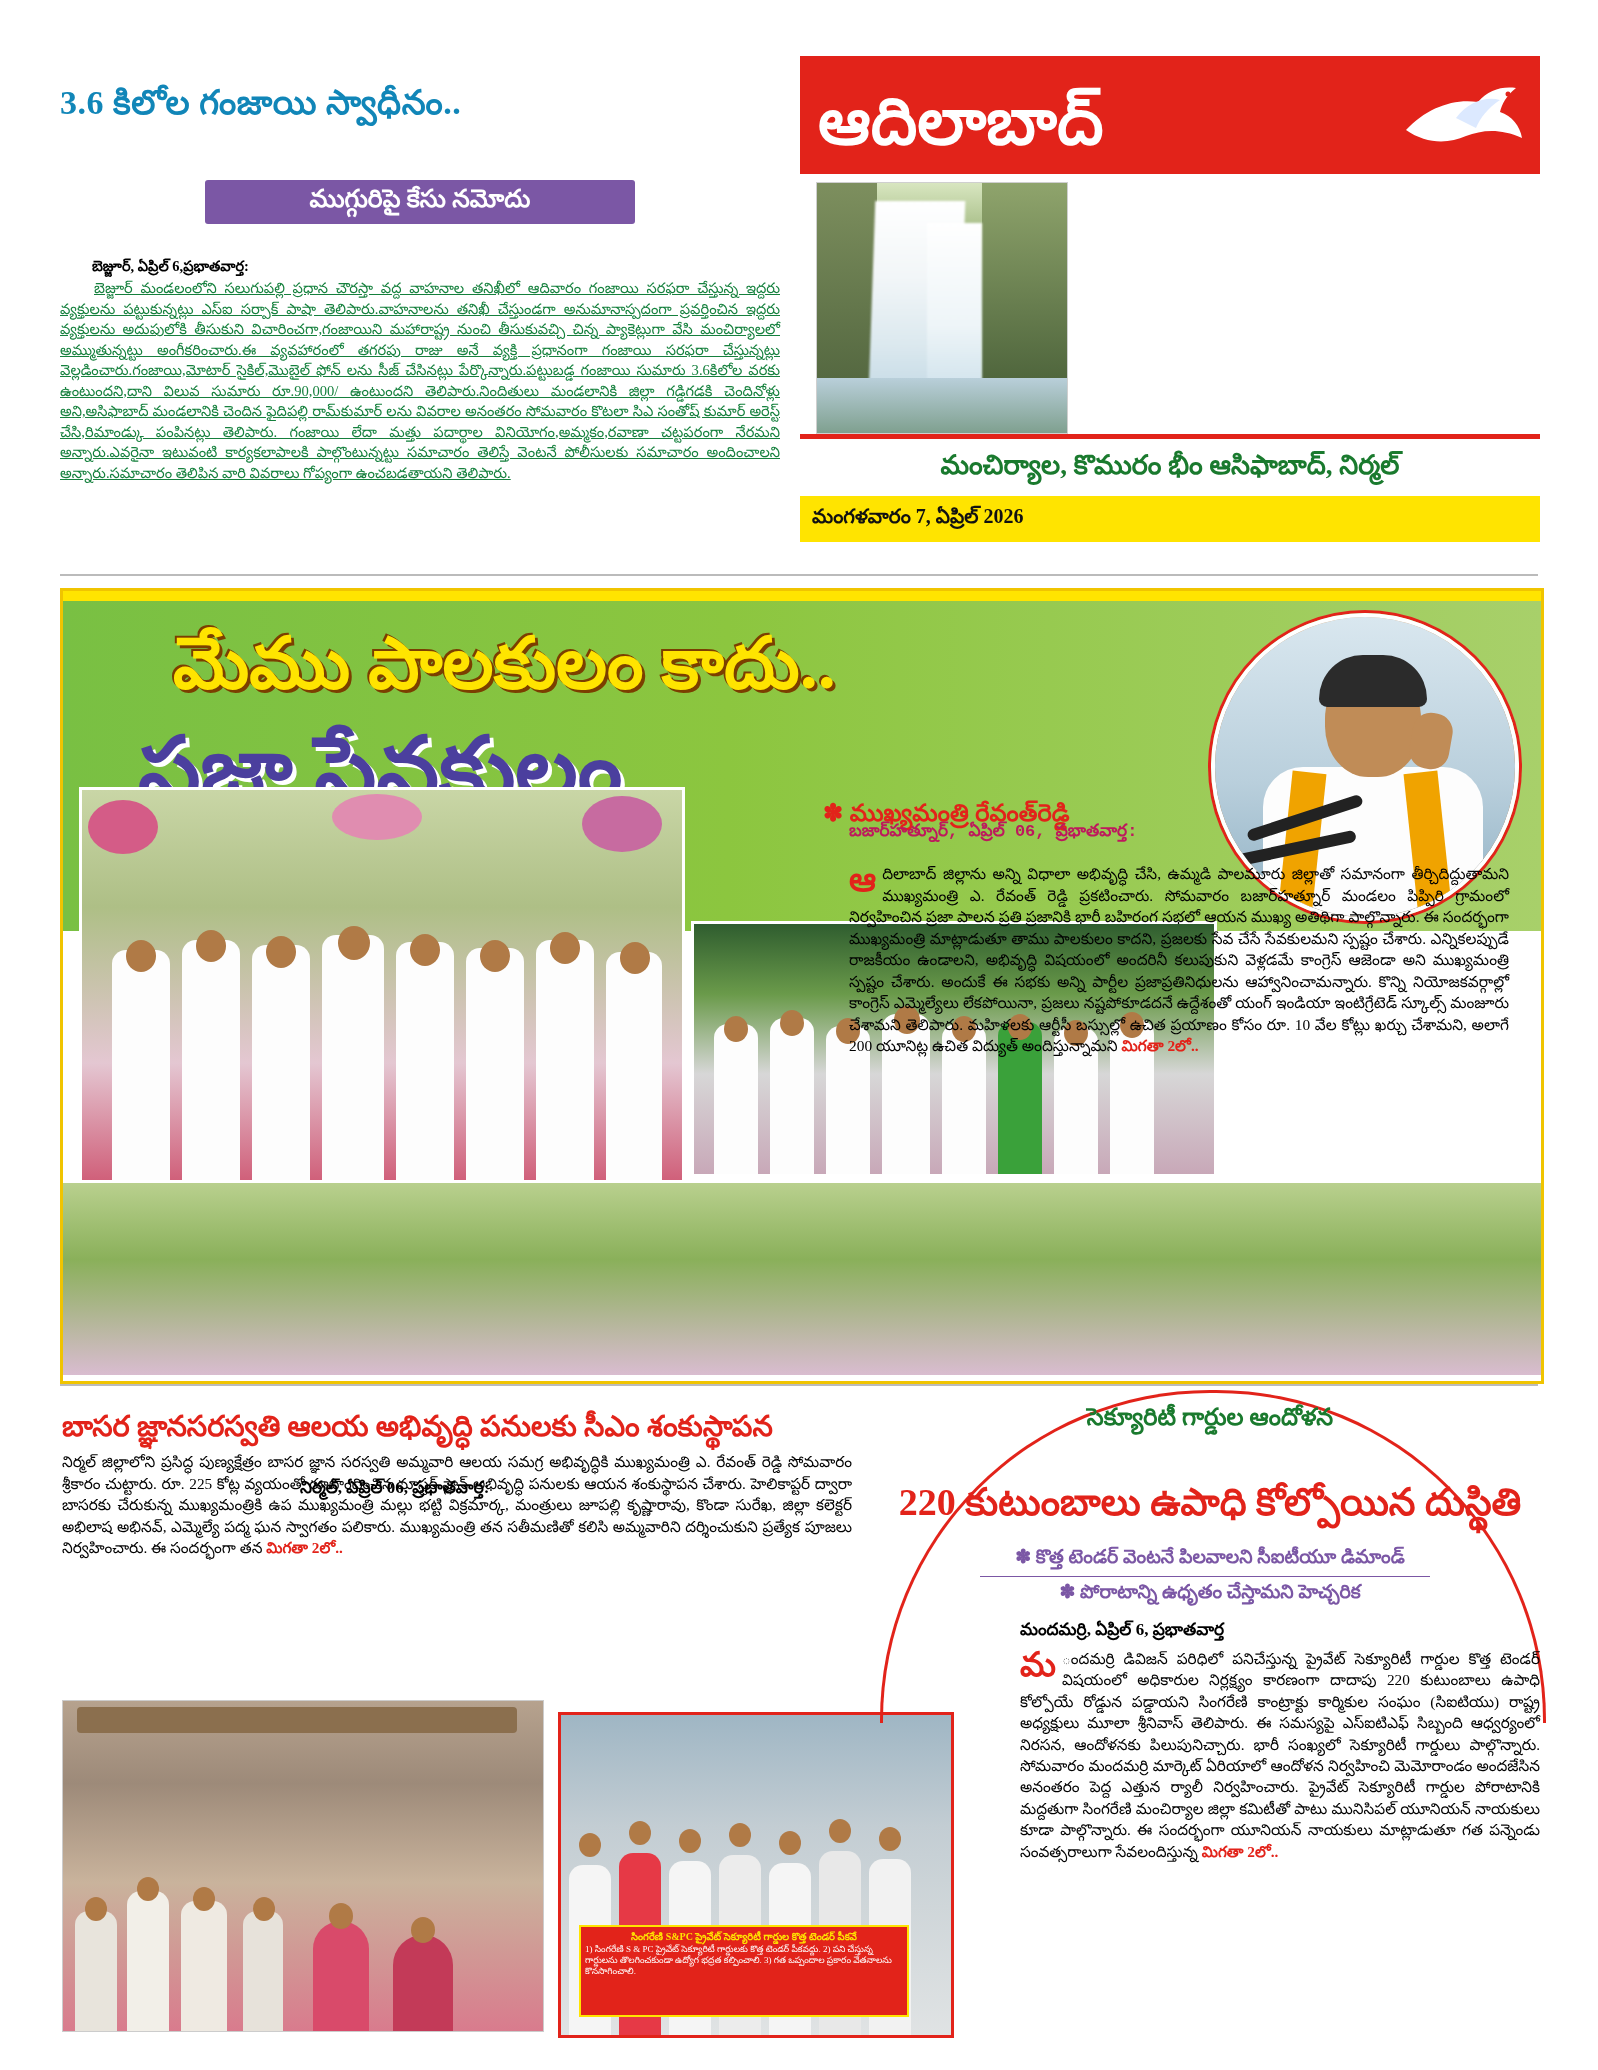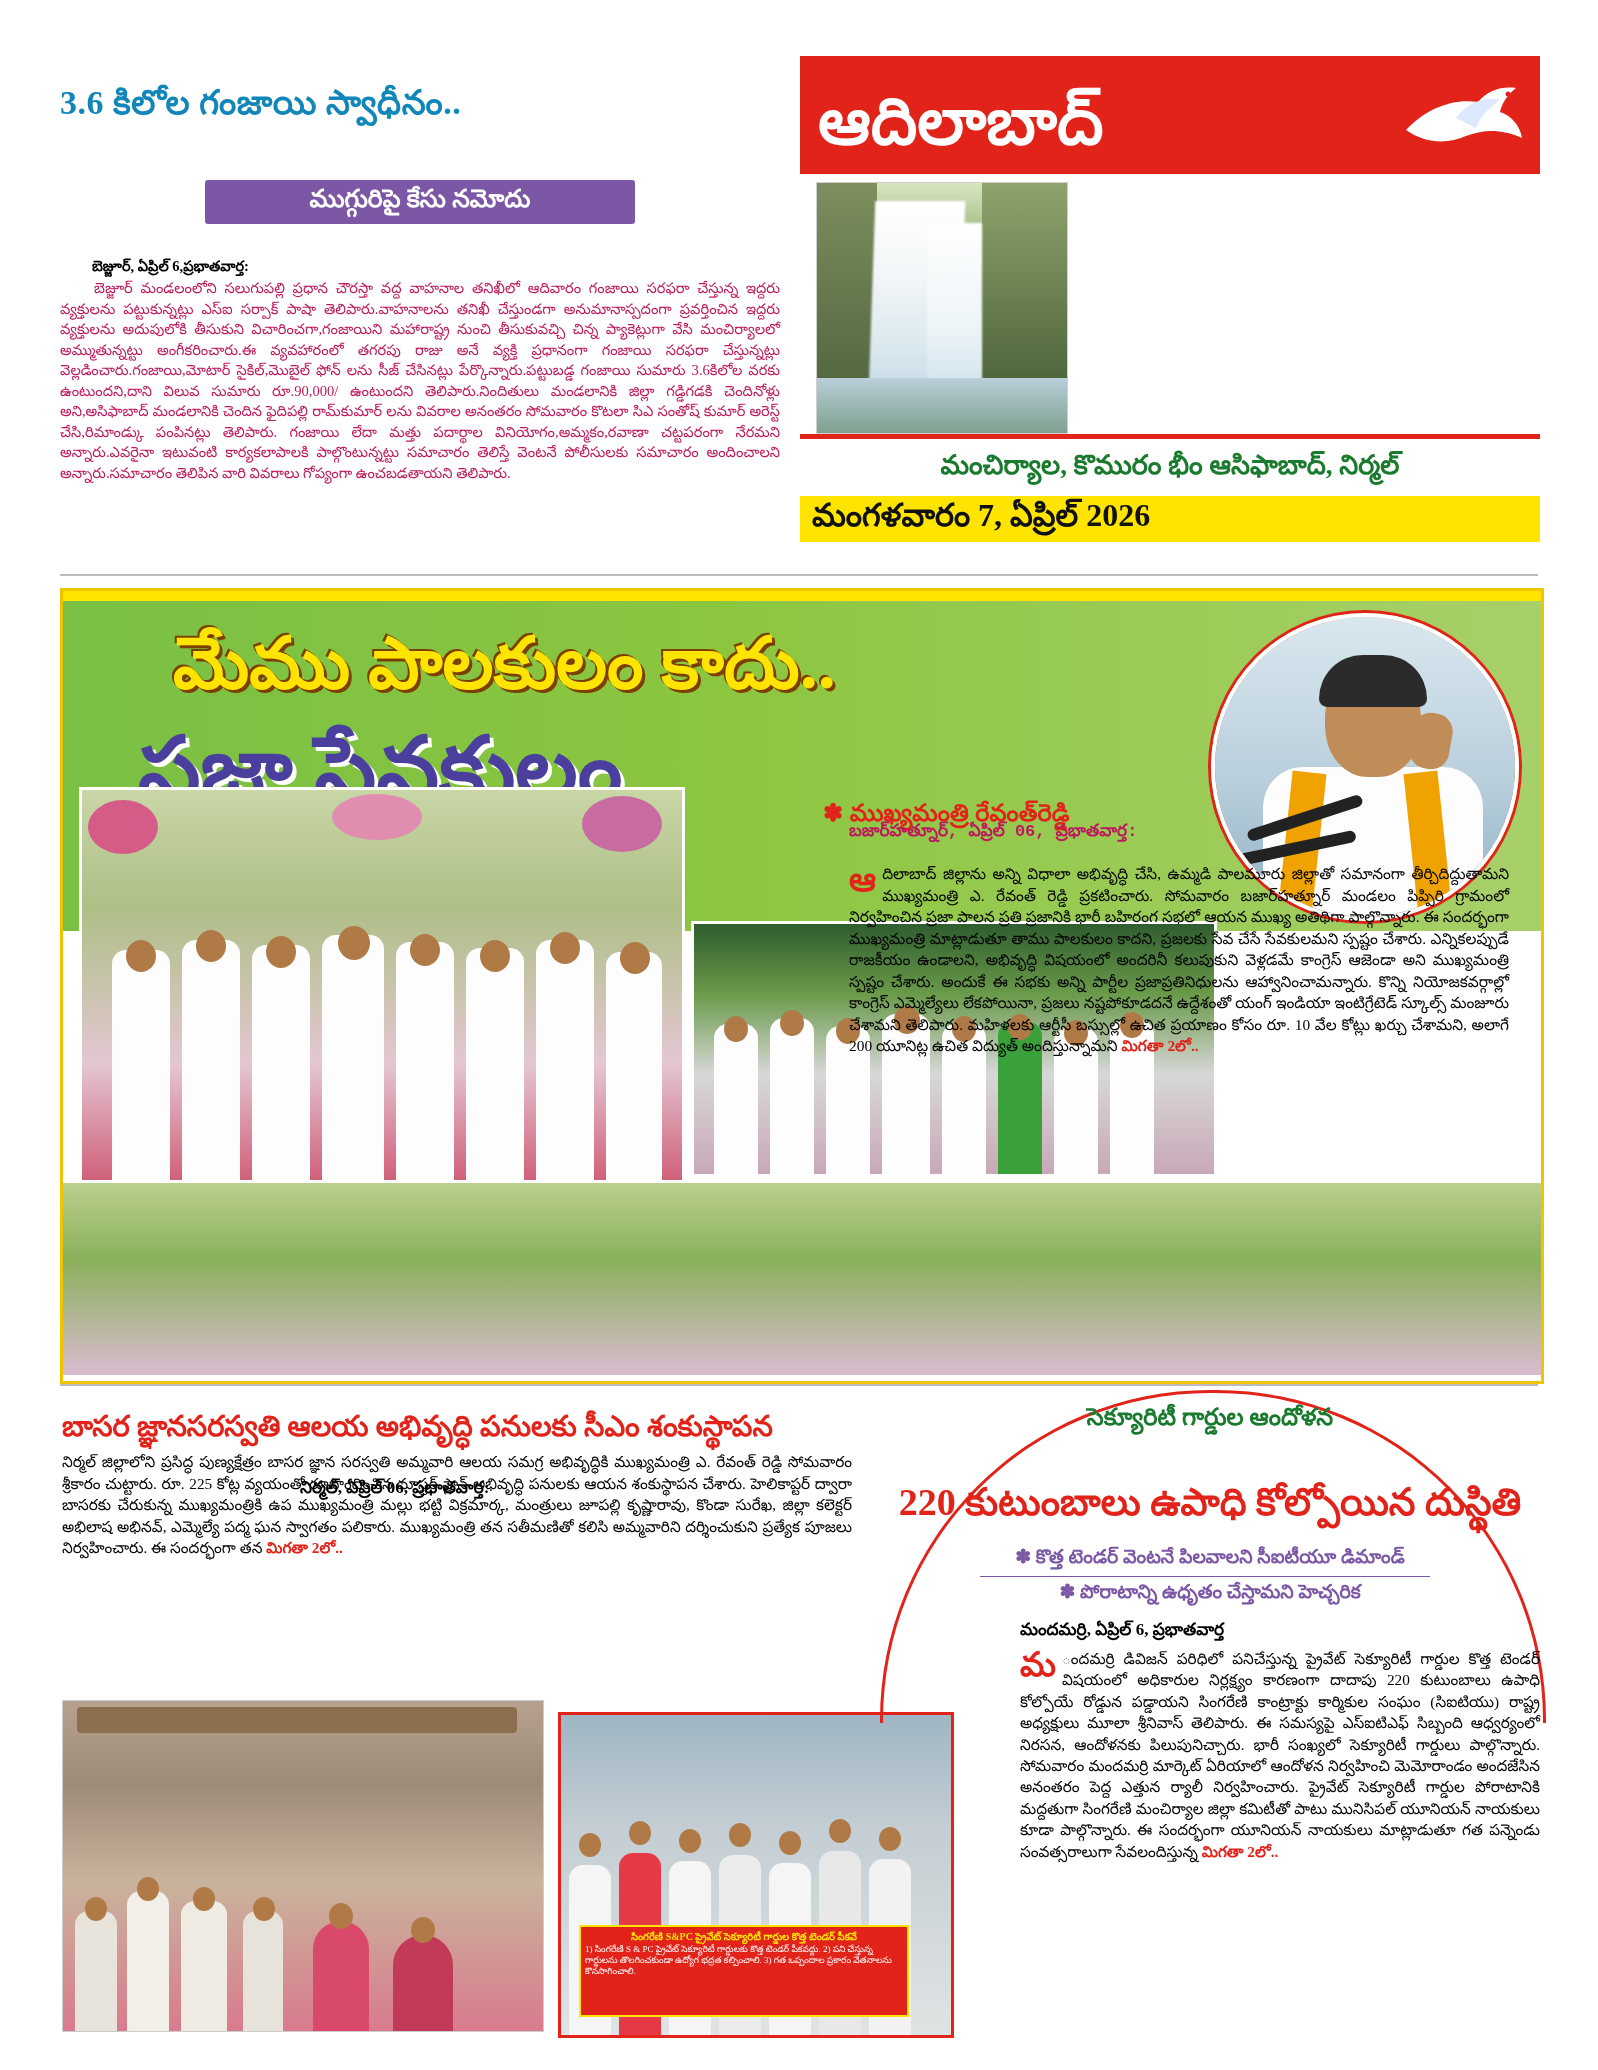--- a/index.html
+++ b/index.html
@@ -18,21 +18,21 @@
     display:flex;align-items:center;justify-content:center;
   }
   .tl-subbar span{color:#ffffff;font-size:25px;font-weight:bold;font-family:"Liberation Serif",serif;}
   .tl-dateline{
     position:absolute;left:92px;top:258px;width:330px;font-size:14.5px;font-weight:bold;
     font-family:"Liberation Serif",serif;color:#000;
   }
   .tl-body{
     position:absolute;left:60px;top:278px;width:720px;height:290px;
     font-family:"Liberation Serif",serif;font-size:14.6px;line-height:20.5px;
-    text-align:justify;color:#be185d;
+    text-align:justify;color:#15803d;text-decoration:underline;
   }
   .tl-body .indent{display:inline-block;width:34px;}
 
   
   .masthead{position:absolute;left:800px;top:56px;width:740px;height:500px;}
   .mast-redbar{position:absolute;left:0;top:0;width:740px;height:118px;background:#e2231a;}
   .mast-title{
     position:absolute;left:18px;top:24px;width:600px;height:100px;
     color:#ffffff;font-family:"Liberation Serif",serif;font-weight:bold;font-size:66px;
     display:flex;align-items:center;
@@ -66,21 +66,21 @@
   .mast-editions{
     position:absolute;left:0;top:388px;width:740px;height:48px;
     display:flex;align-items:center;justify-content:center;
     color:#1a7a2e;font-family:"Liberation Serif",serif;font-weight:bold;font-size:27px;
   }
   .mast-greenline{position:absolute;left:0;top:378px;width:740px;height:5px;background:#e2231a;}
   .mast-datebar{
     position:absolute;left:0;top:440px;width:740px;height:46px;background:#ffe400;
     display:flex;align-items:center;
   }
-  .mast-datebar span{margin-left:12px;font-family:"Liberation Serif",serif;font-weight:bold;font-size:32px;color:#111;}
+  .mast-datebar span{margin-left:12px;font-family:"Liberation Serif",serif;font-weight:bold;font-size:20px;color:#111;}
 
   
   .cmblock{position:absolute;left:60px;top:588px;width:1478px;height:790px;border:3px solid #f0c400;}
   .cm-greenband{position:absolute;left:0;top:0;width:1478px;height:340px;background:linear-gradient(90deg,#79c043 0%,#8cc63f 45%,#a8d06a 100%);}
   .cm-yellowtop{position:absolute;left:0;top:0;width:1478px;height:10px;background:#ffe400;}
   .cm-head1{
     position:absolute;left:110px;top:32px;width:900px;height:92px;
     font-family:"Liberation Serif",serif;font-weight:bold;font-size:72px;color:#ffe400;
     text-shadow:3px 3px 0 #7b3f00,-2px -2px 0 #7b3f00;
   }

